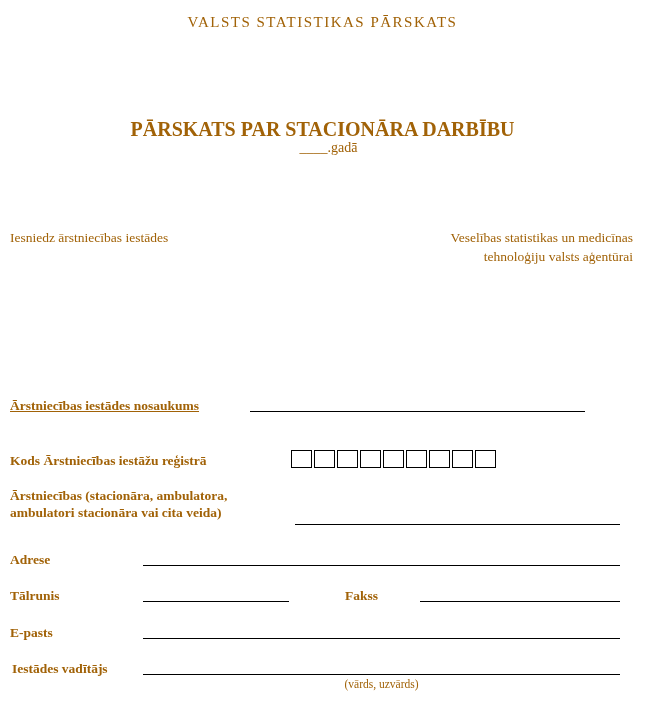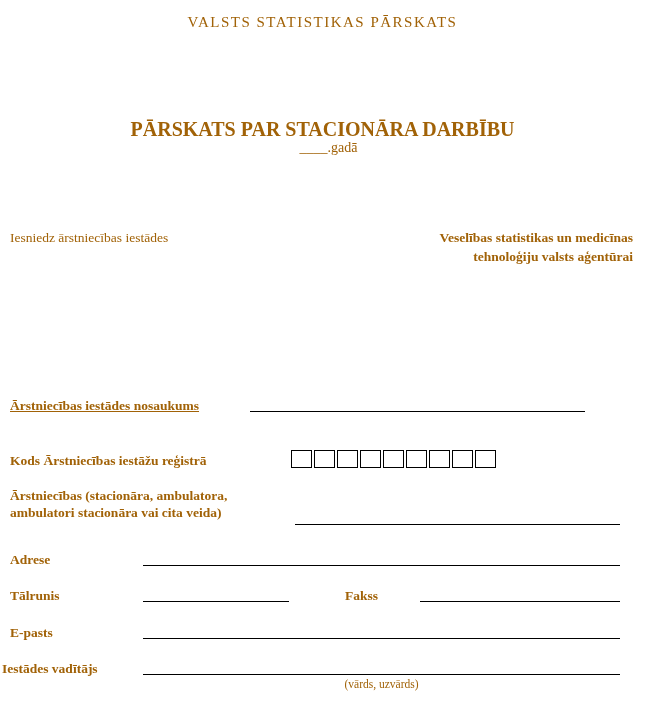--- a/index.html
+++ b/index.html
@@ -51,21 +51,21 @@
     font-size: 13.5px;
     font-weight: normal;
     line-height: 19px;
     text-align: left;
   }
   .submit-right {
     position: absolute;
     top: 228px;
     right: 12px;
     font-size: 13.5px;
-    font-weight: bold;
+    font-weight: normal;
     line-height: 19px;
     text-align: right;
   }
   .label {
     position: absolute;
     font-size: 13.5px;
     font-weight: bold;
     line-height: 17px;
   }
   .fill-line {
@@ -139,17 +139,17 @@
   <div class="fill-line" style="top:551px; left:143px; width:477px;"></div>
 
   <div class="label" style="top:587px; left:10px;">Tālrunis</div>
   <div class="fill-line" style="top:587px; left:143px; width:146px;"></div>
   <div class="label" style="top:587px; left:345px;">Fakss</div>
   <div class="fill-line" style="top:587px; left:420px; width:200px;"></div>
 
   <div class="label" style="top:624px; left:10px;">E-pasts</div>
   <div class="fill-line" style="top:624px; left:143px; width:477px;"></div>
 
-  <div class="label" style="top:660px; left:2px;">Iestādes vadītājs</div>
+  <div class="label" style="top:660px; left:12px;">Iestādes vadītājs</div>
   <div class="fill-line" style="top:660px; left:143px; width:477px;"></div>
   <div class="caption" style="top:678px; left:143px; width:477px;">(vārds, uzvārds)</div>
 
 </div>
 
 </body></html>

